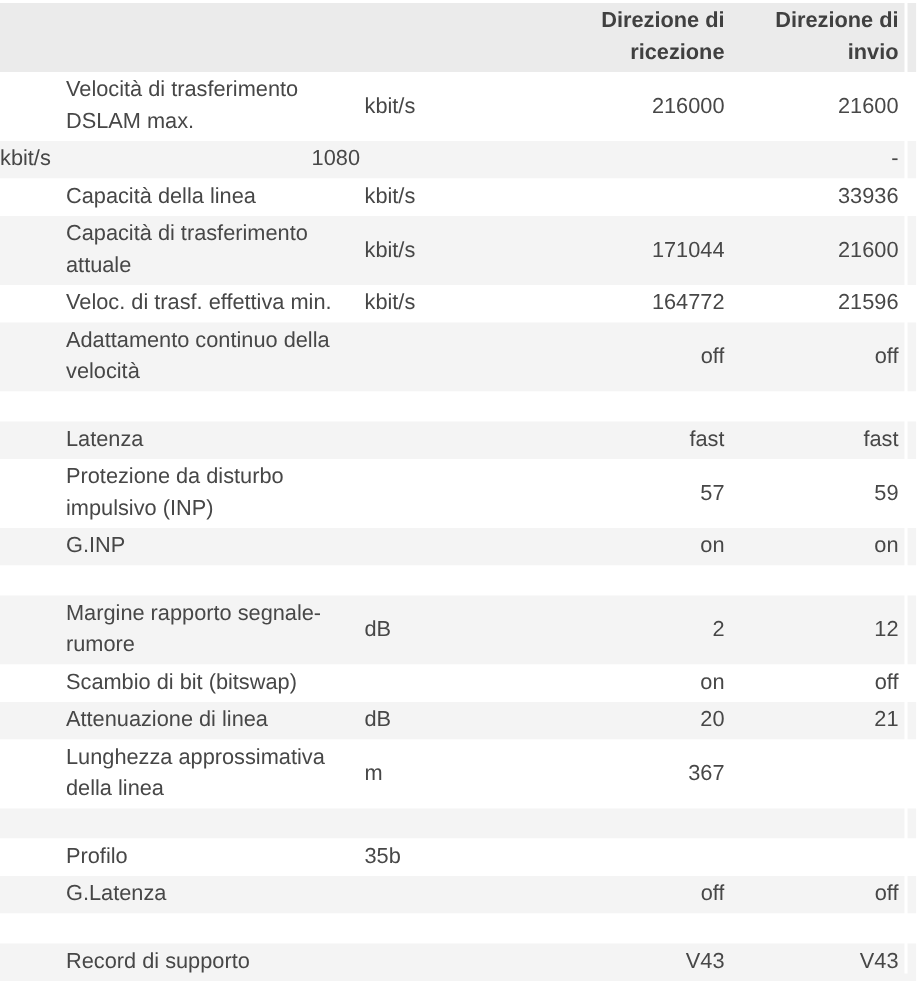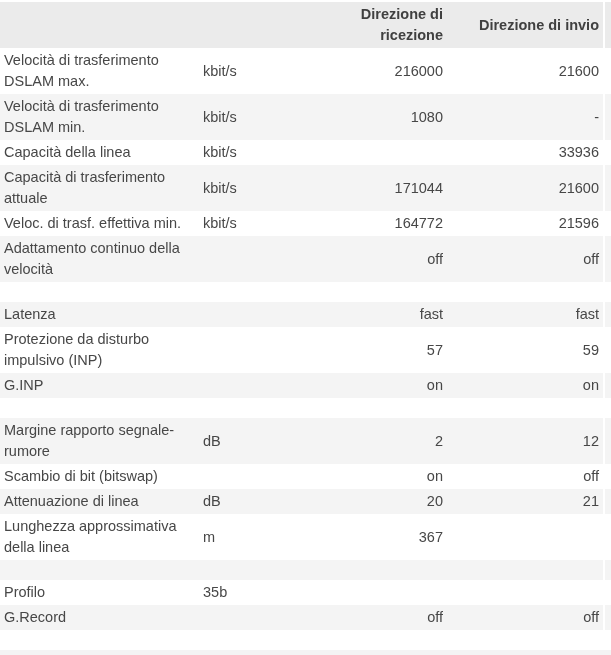--- a/index.html
+++ b/index.html
@@ -44,20 +44,21 @@
     min-height:27px;
     font-weight:600;
     color:var(--header-text);
   }
   .row.gap{min-height:20px;height:20px;padding:0;}
   .cell{overflow:hidden;}
   .cell.label{
     width:203px;
     padding-left:4px;
     flex:0 0 203px;
+    margin-left:40px;
   }
   .cell.unit{
     width:100px;
     flex:0 0 100px;
     text-align:left;
   }
   .cell.rx{
     width:140px;
     flex:0 0 140px;
     text-align:right;
@@ -90,21 +91,20 @@
       <div class="cell tx">Direzione di invio</div>
     </div>
 
   <div class="row">
         <div class="cell label">Velocità di trasferimento DSLAM max.</div>
         <div class="cell unit">kbit/s</div>
         <div class="cell rx">216000</div>
         <div class="cell tx">21600</div>
       </div>
       <div class="row">
-        <div class="cell label">Velocità di trasferimento DSLAM min.</div>
         <div class="cell unit">kbit/s</div>
         <div class="cell rx">1080</div>
         <div class="cell tx">-</div>
       </div>
       <div class="row">
         <div class="cell label">Capacità della linea</div>
         <div class="cell unit">kbit/s</div>
         <div class="cell tx">33936</div>
       </div>
       <div class="row">
@@ -170,21 +170,21 @@
         <div class="cell tx"></div>
       </div>
       <div class="row gap"></div>
       <div class="row">
         <div class="cell label">Profilo</div>
         <div class="cell unit">35b</div>
         <div class="cell rx"></div>
         <div class="cell tx"></div>
       </div>
       <div class="row">
-        <div class="cell label">G.Record</div>
+        <div class="cell label">G.Latenza</div>
         <div class="cell unit"></div>
         <div class="cell rx">off</div>
         <div class="cell tx">off</div>
       </div>
       <div class="row gap"></div>
       <div class="row">
         <div class="cell label">Record di supporto</div>
         <div class="cell unit"></div>
         <div class="cell rx">V43</div>
         <div class="cell tx">V43</div>

